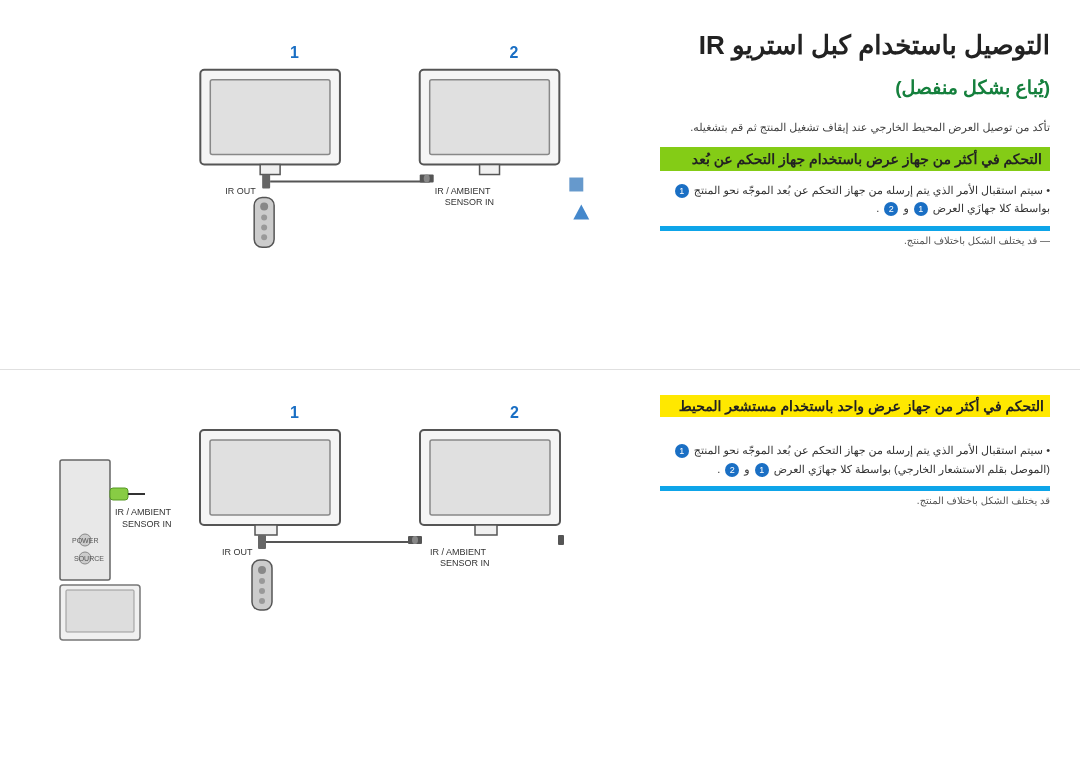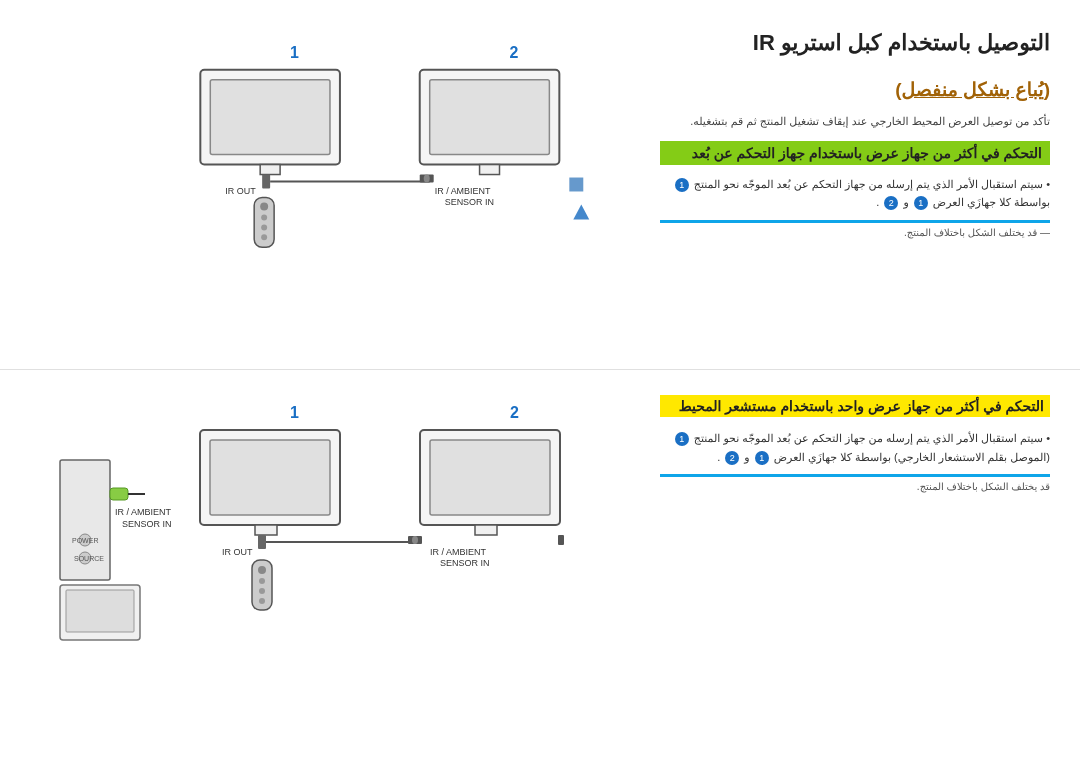--- a/index.html
+++ b/index.html
@@ -47,34 +47,33 @@
     
     .text-area {
       width: 440px;
       padding: 30px 30px 20px 20px;
       direction: rtl;
       text-align: right;
     }
 
     
     .main-title {
-      font-size: 22px;
+      font-size: 26px;
       font-weight: bold;
       color: #222;
-      margin-bottom: 22px;
+      margin-bottom: 15px;
       direction: rtl;
     }
 
     .sub-title {
       font-size: 19px;
       font-weight: bold;
-      color: #a16207;
-      margin-bottom: 12px;
-      direction: rtl;
-      text-decoration: underline;
+      color: #15803d;
+      margin-bottom: 20px;
+      direction: rtl;
     }
 
     .body-text {
       font-size: 11px;
       color: #444;
       line-height: 1.6;
       direction: rtl;
       margin-bottom: 10px;
     }
 
@@ -96,21 +95,21 @@
       direction: rtl;
       line-height: 1.7;
       margin-bottom: 6px;
     }
 
     .note-text {
       font-size: 10px;
       color: #555;
       direction: rtl;
       margin-top: 8px;
-      border-top: 3px solid #0ea5e9;
+      border-top: 5px solid #0ea5e9;
       padding-top: 4px;
     }
 
     
     .circle-num {
       display: inline-block;
       width: 14px;
       height: 14px;
       border-radius: 50%;
       background: #1a6fc4;
@@ -262,21 +261,21 @@
         <circle cx="262" cy="211" r="3" fill="#999"></circle>
         <circle cx="262" cy="221" r="3" fill="#999"></circle>
         <circle cx="262" cy="231" r="3" fill="#999"></circle>
 
         <rect x="558" y="165" width="6" height="10" rx="1" fill="#555"></rect>
 
       </svg>
     </div>
 
     <div class="bottom-text-area">
-      <div style="margin-bottom:12px;">
+      <div style="margin-bottom:24px;">
         <span class="bottom-highlight">التحكم في أكثر من جهاز عرض واحد باستخدام مستشعر المحيط</span>
       </div>
       <div class="bullet-text">
         • سيتم استقبال الأمر الذي يتم إرسله من جهاز التحكم عن بُعد الموجّه نحو المنتج <span class="circle-num">1</span> (الموصل بقلم الاستشعار الخارجي) بواسطة كلا جهازَي العرض <span class="circle-num">1</span> و <span class="circle-num">2</span> .
       </div>
       <div class="note-text">قد يختلف الشكل باختلاف المنتج.</div>
     </div>
 
   </div>
 

